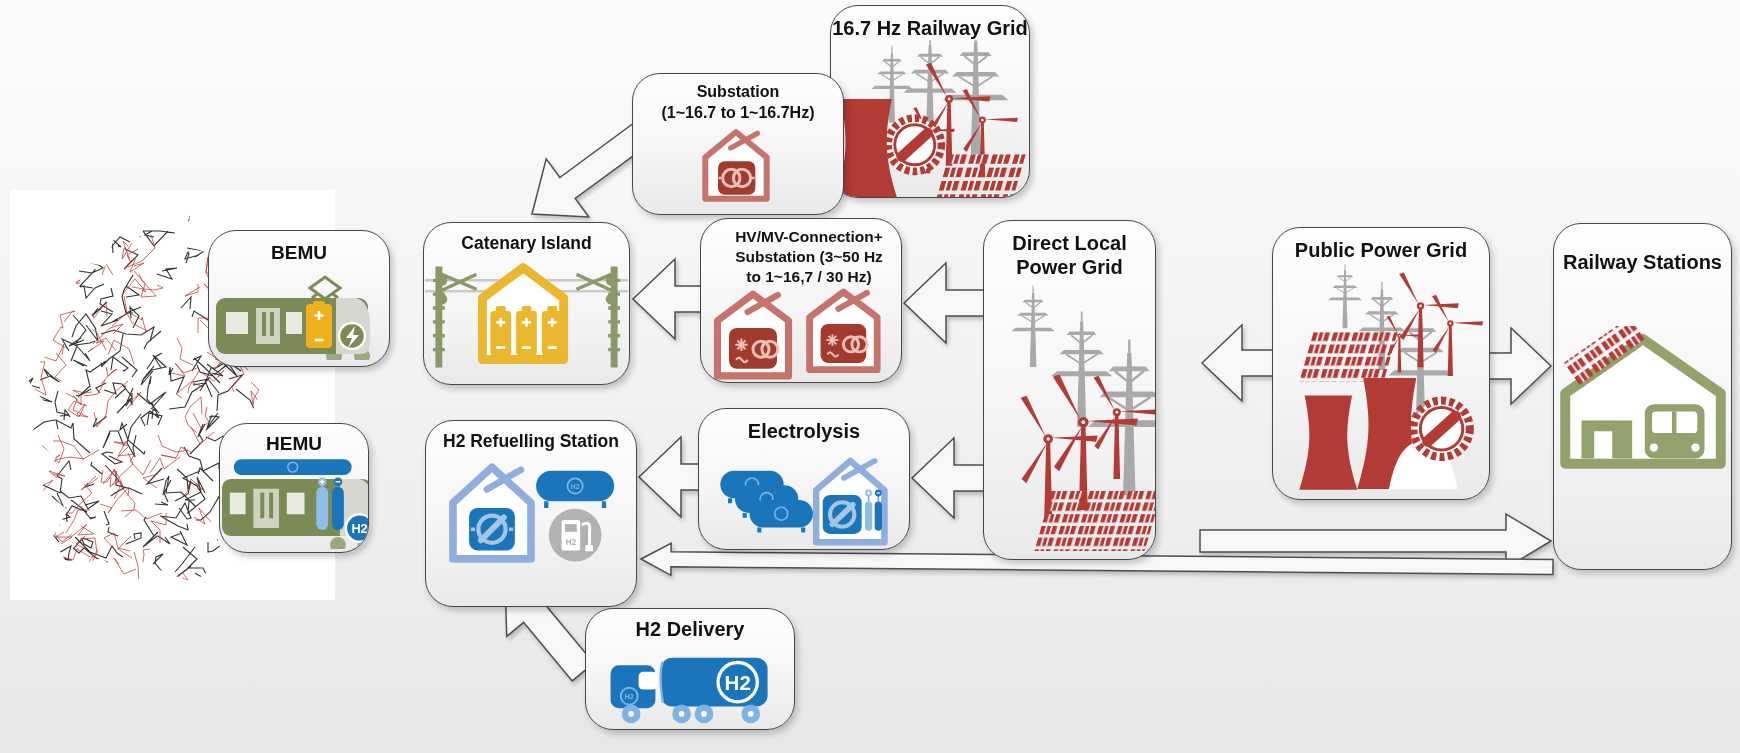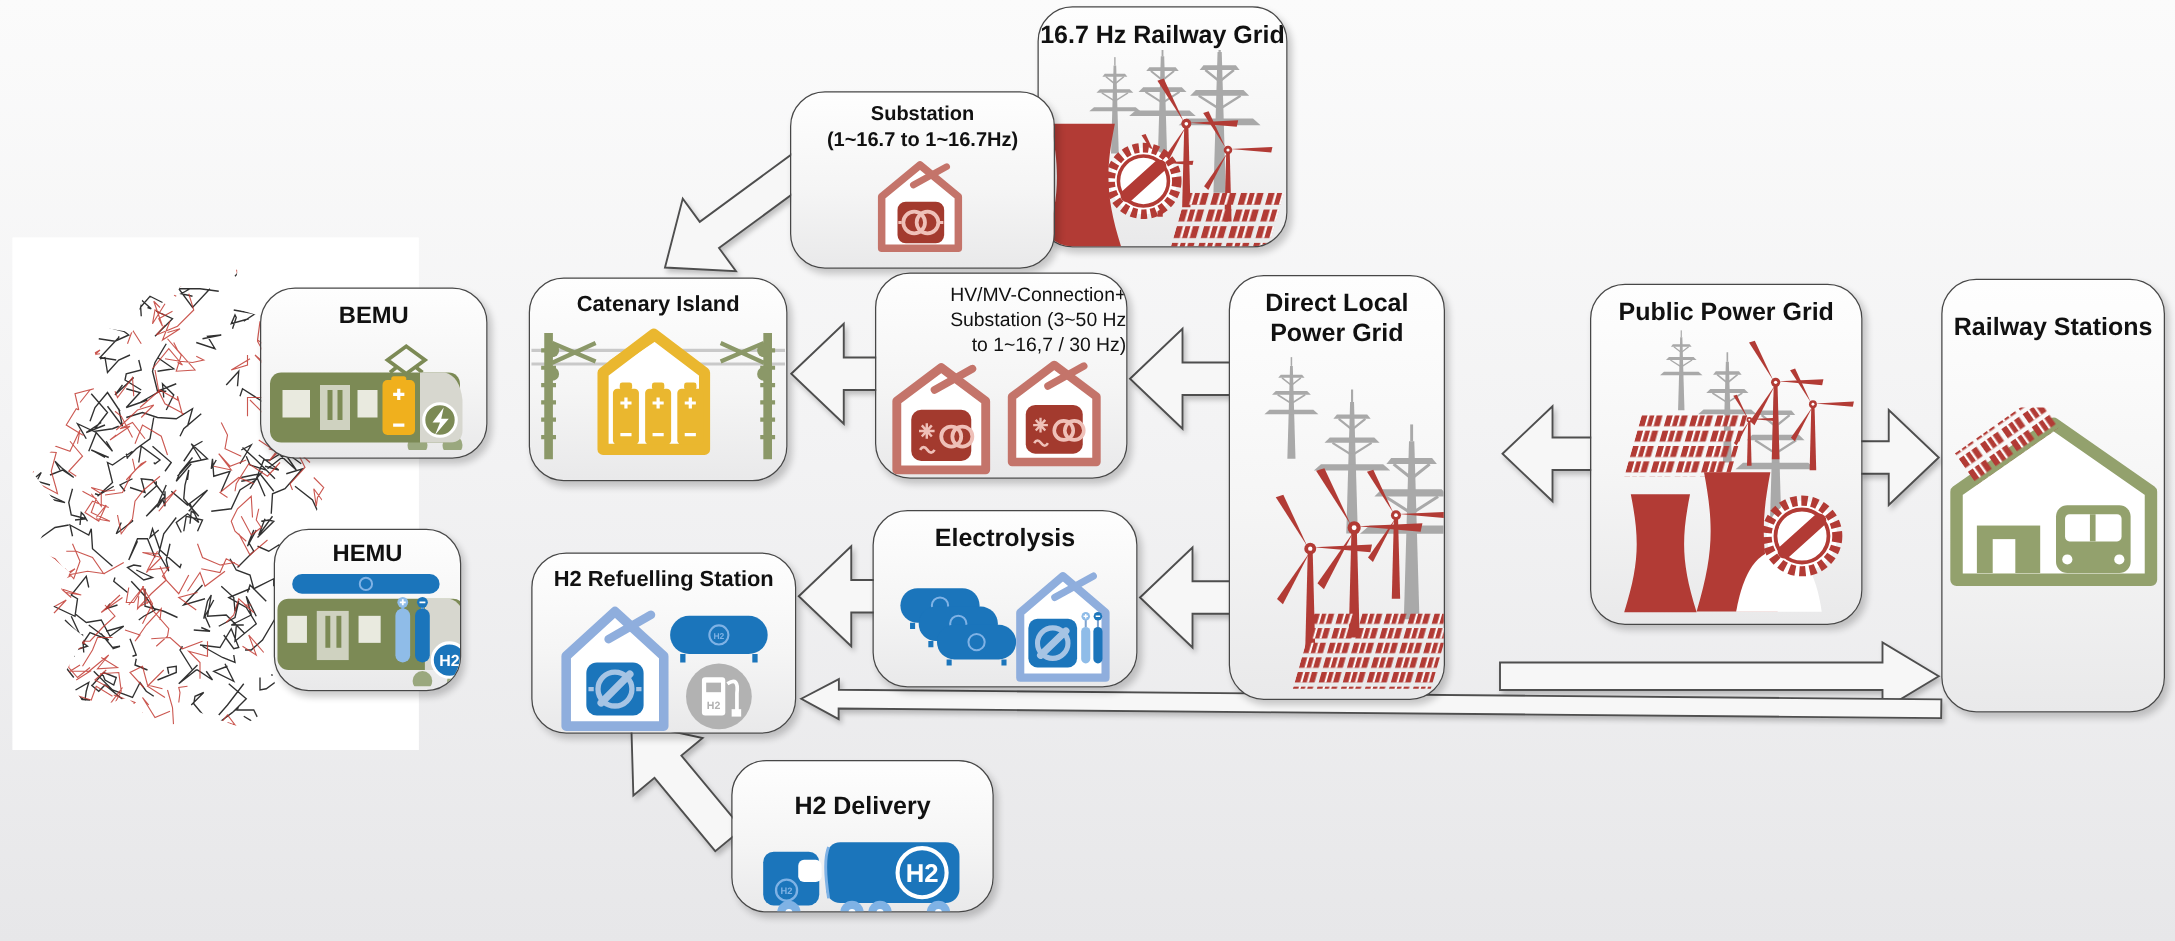--- a/index.html
+++ b/index.html
@@ -7,21 +7,21 @@
     background:linear-gradient(180deg,#fbfbfb 0%,#f3f3f4 45%,#e7e7e9 100%);
     font-family:"Liberation Sans", sans-serif;}
   .map{position:absolute;background:#fff;}
   #arrow-layer{position:absolute;left:0;top:0;}
   .blockarrow{fill:#f7f7f7;stroke:#4e4e4e;stroke-width:1.5;filter:drop-shadow(2px 3px 2px rgba(0,0,0,.22));}
   .box{position:absolute;border:1.7px solid #474747;border-radius:28px;
     background:linear-gradient(180deg,#fefefe,#f5f5f5 55%,#e9e9ea);
     box-shadow:3px 4px 6px rgba(0,0,0,.20);overflow:hidden;text-align:center;box-sizing:border-box;}
   .title{font-weight:bold;color:#111;font-size:20px;line-height:1.22;margin-top:10px;}
   .title2{font-weight:bold;color:#111;font-size:16px;line-height:1.3;}
-  .hvline{font-weight:normal;color:#111;font-size:15.5px;line-height:1.3;text-align:right;padding-left:16px;}
+  .hvline{font-weight:bold;color:#111;font-size:15.5px;line-height:1.3;text-align:center;padding-left:16px;}
   .icon{display:block;margin:0 auto;}
 </style>
 </head>
 <body>
 
 <div class="stage">
 
   <div class="map" style="left:10px;top:190px;width:325px;height:410px">
     <svg width="325" height="410" viewBox="0 0 325 410">
       <defs>
@@ -252,21 +252,21 @@
       <use href="#turbine" transform="translate(152,50) scale(0.7)"></use>
       <use href="#turbine" transform="translate(186,70) scale(0.6)"></use>
       <use href="#turbine" transform="translate(128,84) scale(0.42)"></use>
       <use href="#tower" transform="translate(14,152) scale(1.0,1.12)"></use>
       <use href="#tower" transform="translate(80,132) scale(1.12,1.32)"></use>
       <path d="M116,259 q10,-56 40,-56 q30,0 38,56 Z" fill="#fff"></path>
       <use href="#gear" transform="translate(176,190) scale(1.15)"></use>
     </svg>
   </div>
 
-  <div class="box" style="left:425px;top:442px;width:212px;height:145px">
+  <div class="box" style="left:425px;top:420px;width:212px;height:187px">
     <div class="title" style="font-size:17.5px">H2 Refuelling Station</div>
     <svg class="icon" width="196" height="112" viewBox="0 0 212 132">
       <path d="M14,60 L60,18 L106,60 V126 H14 Z" fill="#fff" stroke="#8faedd" stroke-width="9" stroke-linejoin="round"></path>
       <path d="M54,44 L94,21" stroke="#8faedd" stroke-width="8" stroke-linecap="round"></path>
       <rect x="33" y="66" width="54" height="50" rx="10" fill="#1b75bb"></rect>
       <circle cx="60" cy="91" r="16" fill="none" stroke="#a6c4e4" stroke-width="5"></circle>
       <path d="M47,104 L74,77" stroke="#a6c4e4" stroke-width="7" stroke-linecap="round"></path>
       <path d="M40,91 h-5 M85,91 h-5" stroke="#a6c4e4" stroke-width="4"></path>
       <rect x="112" y="22" width="92" height="36" rx="18" fill="#1b75bb"></rect>
       <circle cx="158" cy="40" r="9" fill="none" stroke="#7fb2e5" stroke-width="2"></circle>
@@ -303,21 +303,21 @@
       <circle cx="184.5" cy="61.5" r="4.2" fill="#8fbce8"></circle>
         <path d="M184.5,59.3 v4.4 M182.3,61.5 h4.4" stroke="#fff" stroke-width="1.4"></path>
       <circle cx="196.5" cy="61.5" r="4.2" fill="#1b75bb"></circle>
         <path d="M194.3,61.5 h4.4" stroke="#fff" stroke-width="1.4"></path>
       <rect x="180" y="72" width="9" height="36" rx="4.5" fill="#8fbce8"></rect>
       <rect x="192" y="72" width="9" height="36" rx="4.5" fill="#1b75bb"></rect>
     </svg>
   </div>
 
   <div class="box" style="left:585px;top:608px;width:210px;height:122px">
-    <div class="title" style="margin-top:24px">H2 Delivery</div>
+    <div class="title" style="margin-top:8px">H2 Delivery</div>
     <svg class="icon" width="186" height="86" viewBox="0 0 190 92">
       <rect x="10" y="26" width="48" height="46" rx="9" fill="#1b75bb"></rect>
       <rect x="40" y="33" width="20" height="19" rx="5" fill="#fff"></rect>
       <circle cx="30" cy="59" r="9" fill="none" stroke="#7fb2e5" stroke-width="2"></circle>
       <text x="30" y="62.5" text-anchor="middle" font-size="8" font-weight="bold" fill="#7fb2e5">H2</text>
       <rect x="64" y="18" width="114" height="52" rx="12" fill="#1b75bb"></rect>
       <path d="M66,22 q-5,12 0,44" stroke="#7fb2e5" stroke-width="2.5" fill="none"></path>
       <circle cx="146" cy="44" r="21" fill="none" stroke="#fff" stroke-width="3.5"></circle>
       <text x="146" y="52" text-anchor="middle" font-size="22" font-weight="bold" fill="#fff">H2</text>
       <circle cx="32" cy="78" r="10" fill="#7fb2e5"></circle>

